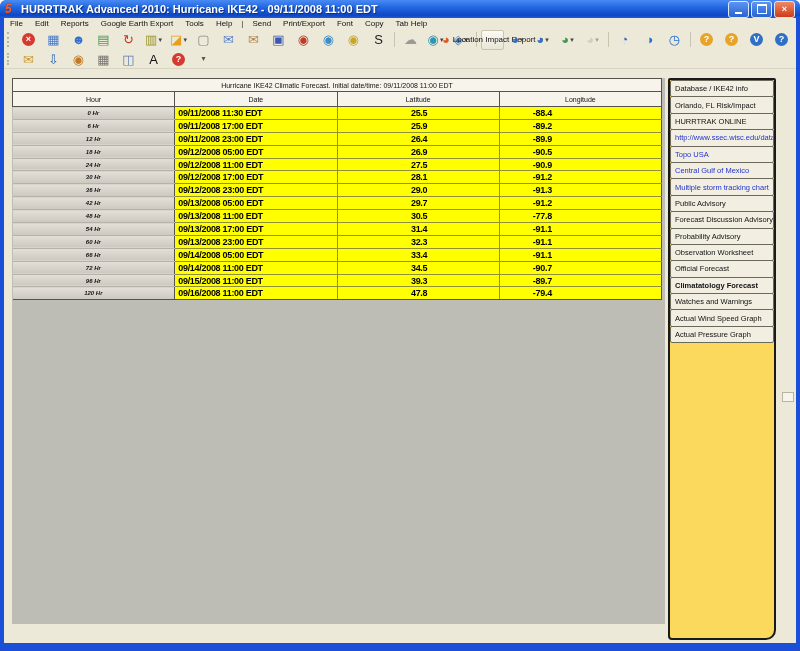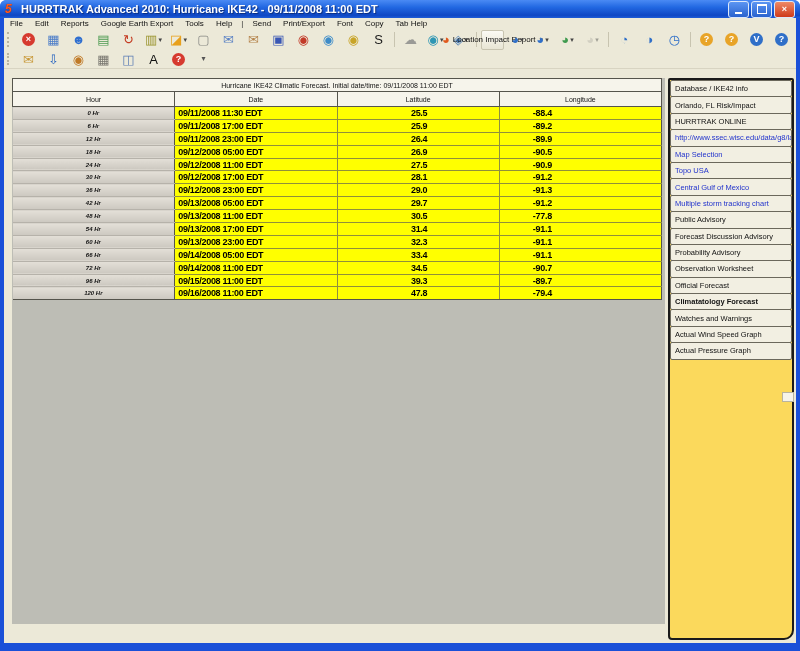--- a/index.html
+++ b/index.html
@@ -53,21 +53,21 @@
   .fc .data-row{height:12.9px;}
   .fc .data-row td{font-weight:bold;border-bottom:1px solid #90903A;}
   .fc td.hour{background:linear-gradient(180deg,#E4E0D8,#CCC8C0);border-right:1px solid #55544C;
     border-bottom:1px solid #B6B2AA;font-size:6px;font-style:italic;text-align:center;color:#111;}
   .fc td.yellow{background:#FFFF00;font-size:9px;letter-spacing:-0.3px;color:#000;padding-left:14px;}
   .fc td.date{padding-left:3px;border-right:1px solid #8F8F3F;}
   .fc td.lat{text-align:center;padding-right:12px;border-right:1px solid #8F8F3F;}
   .fc td.lon{text-align:center;padding-right:90px;border-right:1px solid #55544C;}
   .fc .data-row:last-child td{border-bottom:1px solid #55544C;}
   
-  .side-panel{position:absolute;left:664px;top:60px;width:126px;height:562px;background:#FBD95C;
+  .side-panel{position:absolute;left:664px;top:60px;width:108px;height:562px;background:#FBD95C;
     border:2px solid #1A1A1A;border-radius:2px 2px 10px 4px;box-sizing:border-box;}
   .side-btn{height:17.4px;margin-top:-1px;background:#F2EFE2;border:1px solid #6B685C;border-radius:2px;
     box-sizing:border-box;display:flex;align-items:center;padding-left:4px;font-size:7.5px;color:#111;
     white-space:nowrap;overflow:hidden;}
   .side-btn:first-child{margin-top:0;}
   .side-btn.link{color:#2233CC;}
   .side-btn.selected{font-weight:bold;}
   .side-grip{position:absolute;right:1px;top:314px;width:10px;height:8px;background:#F6F4EB;
     border:1px solid #B8B4A0;}
 </style>
@@ -350,21 +350,20 @@
             </tr>
           </tbody>
       </table>
     </div>
 
     <div class="side-panel">
         <div class="side-btn">Database / IKE42 info</div>
         <div class="side-btn">Orlando, FL Risk/Impact</div>
         <div class="side-btn">HURRTRAK ONLINE</div>
         <div class="side-btn link">http://www.ssec.wisc.edu/data/g8/lat</div>
-        <div class="side-btn link">Map Selection</div>
         <div class="side-btn link">Topo USA</div>
         <div class="side-btn link">Central Gulf of Mexico</div>
         <div class="side-btn link">Multiple storm tracking chart</div>
         <div class="side-btn">Public Advisory</div>
         <div class="side-btn">Forecast Discussion Advisory</div>
         <div class="side-btn">Probability Advisory</div>
         <div class="side-btn">Observation Worksheet</div>
         <div class="side-btn">Official Forecast</div>
         <div class="side-btn selected">Climatatology Forecast</div>
         <div class="side-btn">Watches and Warnings</div>

